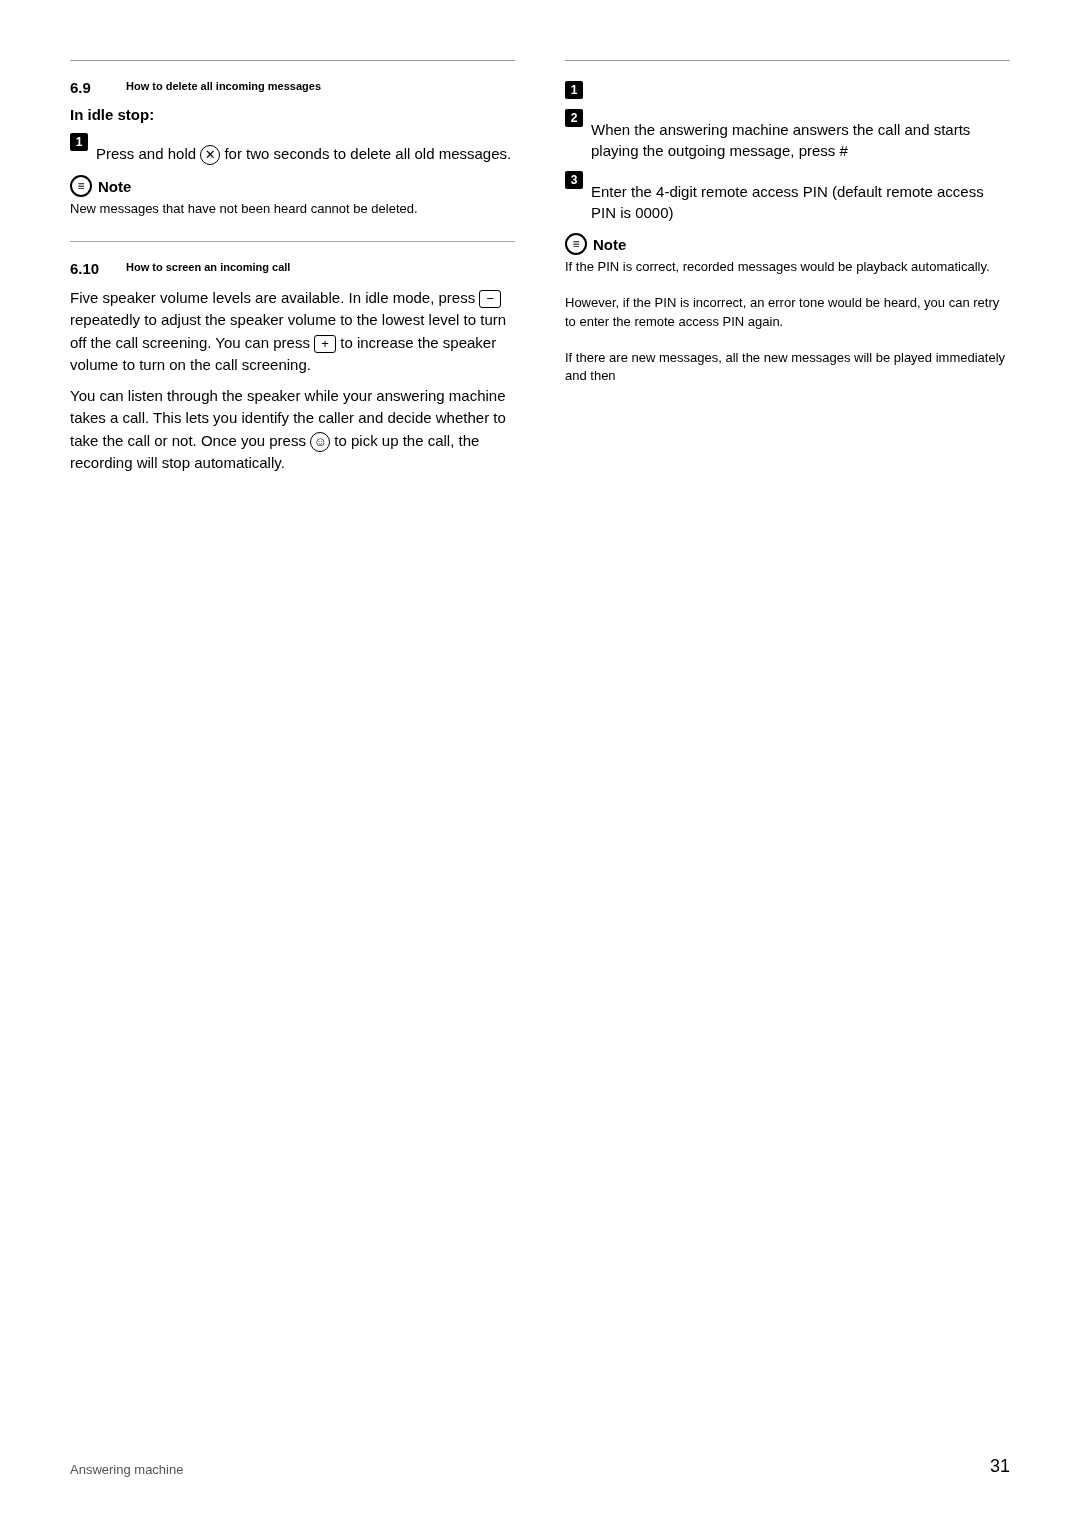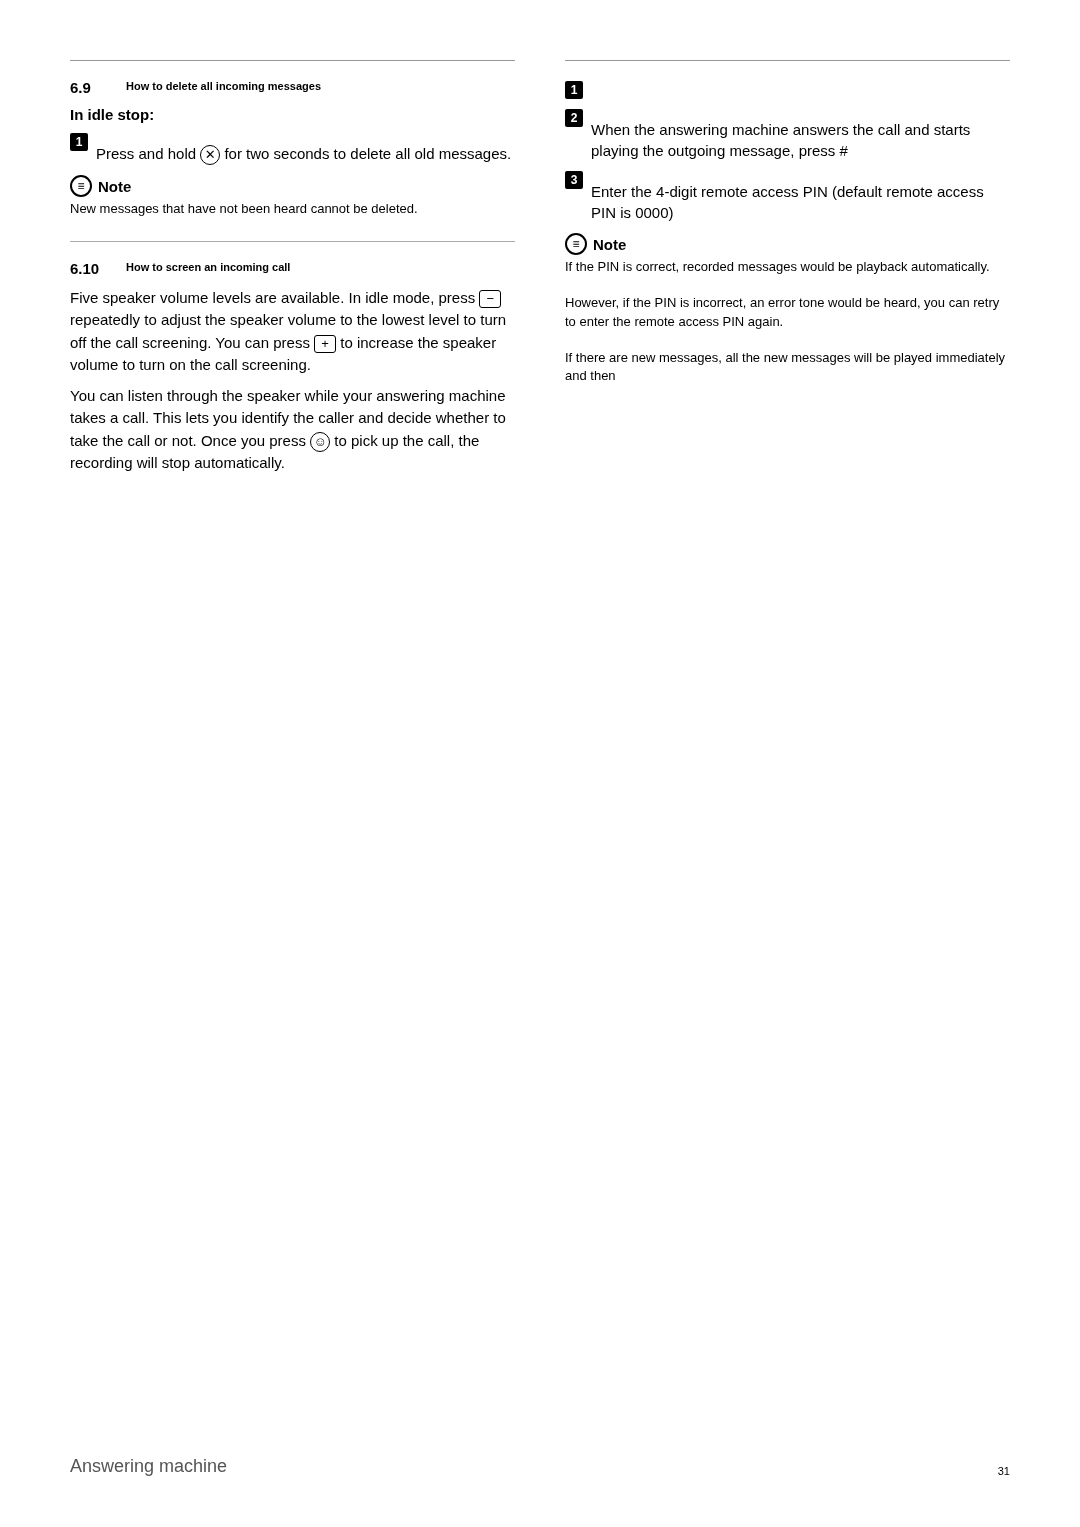--- a/index.html
+++ b/index.html
@@ -162,25 +162,25 @@
     .footer {
       position: absolute;
       bottom: 50px;
       left: 70px;
       right: 70px;
       display: flex;
       justify-content: space-between;
       align-items: flex-end;
     }
     .footer-label {
+      font-size: 13px;
+      color: #555;
+    }
+    .footer-page {
       font-size: 18px;
-      color: #555;
-    }
-    .footer-page {
-      font-size: 11px;
       color: #000;
     }
     .col-right-top-divider {
       border: none;
       border-top: 1px solid #999;
       margin-bottom: 18px;
     }
   </style>
 </head>
 <body>

